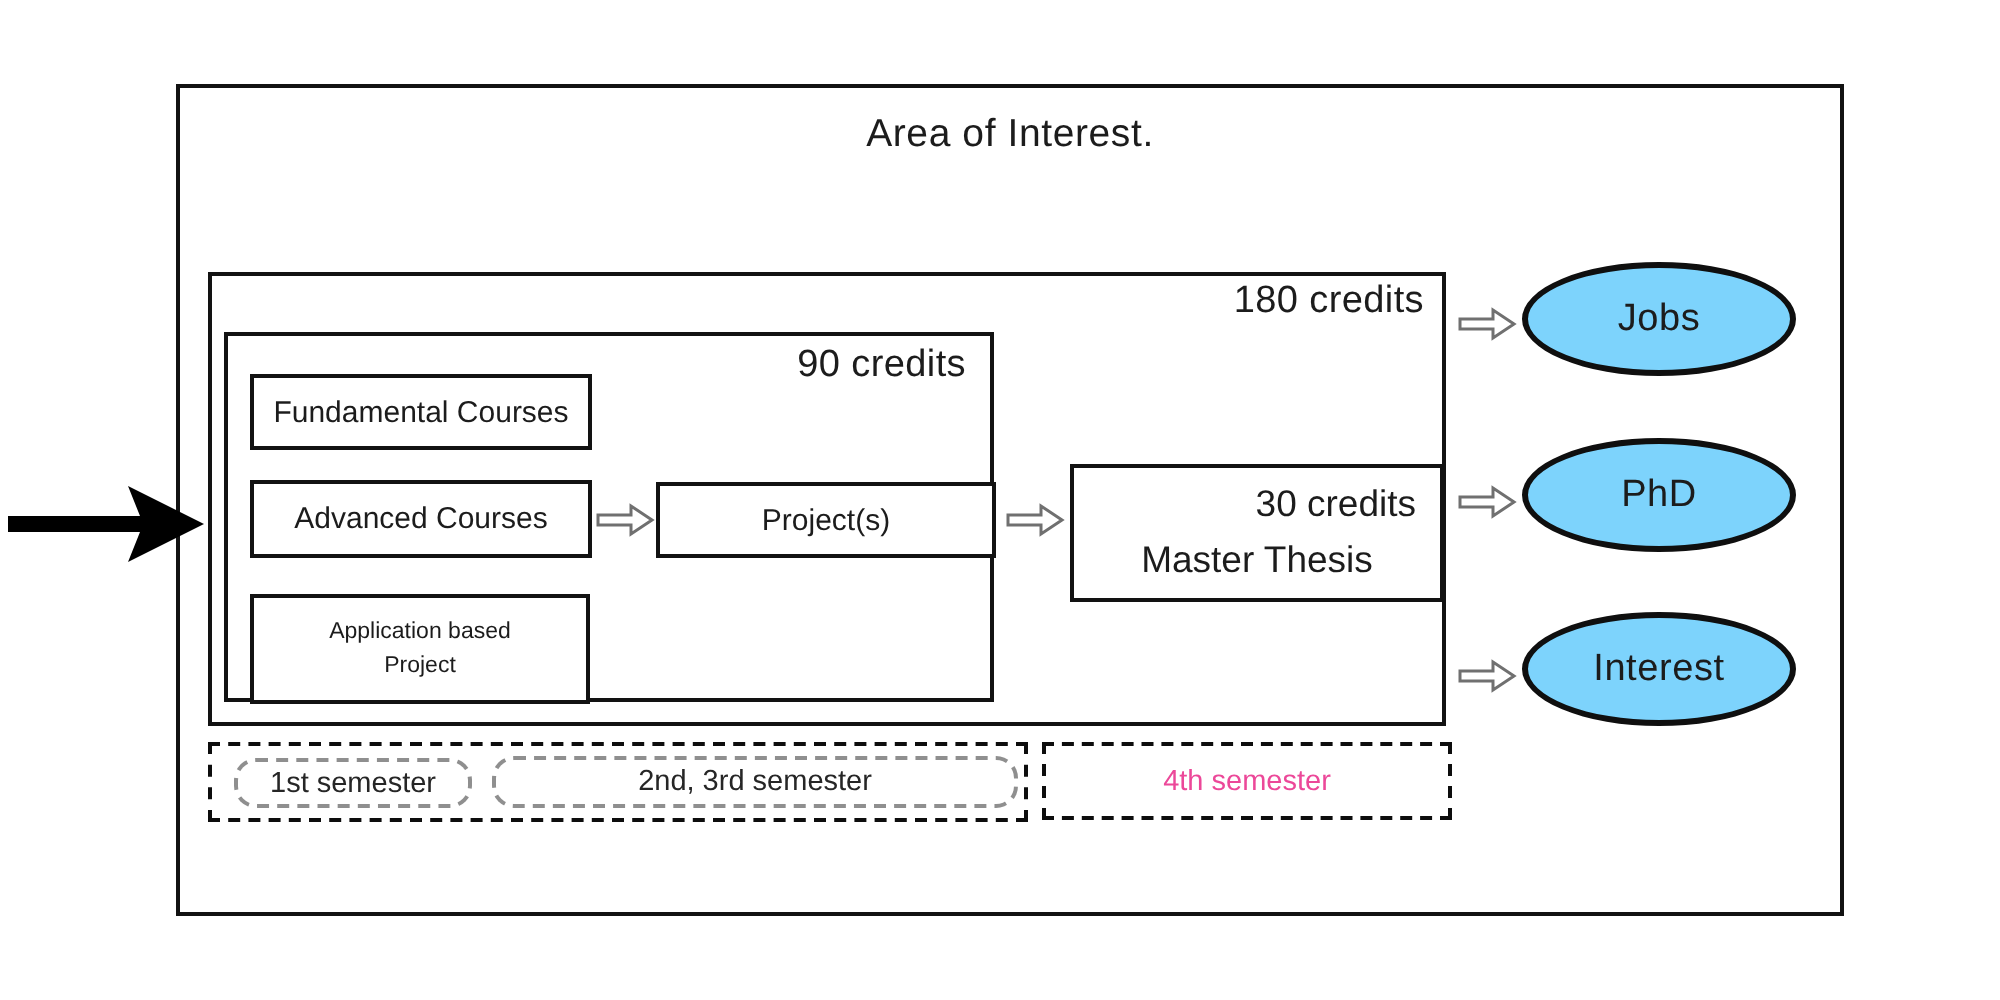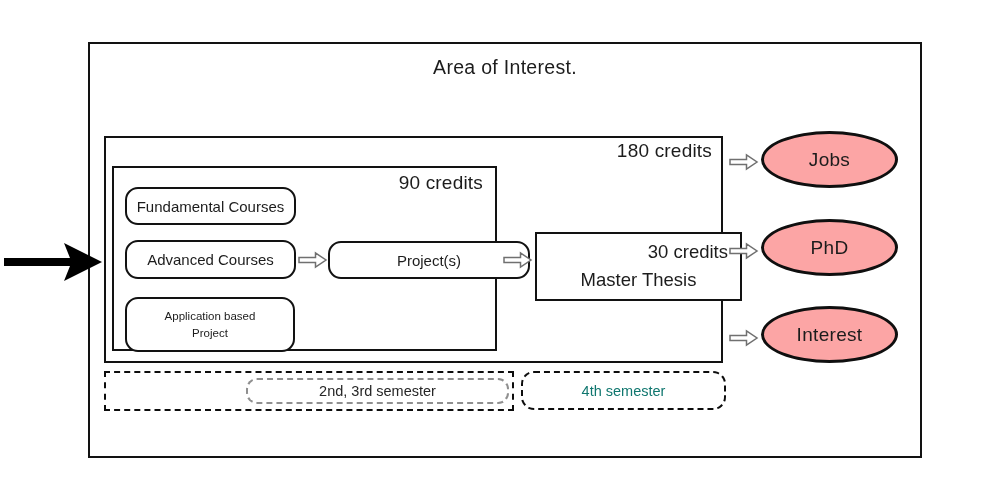--- a/index.html
+++ b/index.html
@@ -5,25 +5,25 @@
   html, body { margin:0; padding:0; background:#ffffff; }
   .canvas {
     position:relative; width:1000px; height:500px; background:#ffffff;
     font-family:Liberation Sans, sans-serif; color:#1c1c1c; overflow:hidden;
   }
   .box {
     position:absolute; box-sizing:border-box; background:#ffffff;
     border:2px solid #121212;
   }
   .label { position:absolute; white-space:nowrap; }
-  .center-text { display:flex; align-items:center; justify-content:center; text-align:center;border-radius:13px; }
+  .center-text { display:flex; align-items:center; justify-content:center; text-align:center; }
   .corner-label { position:absolute; top:2px; right:9px; font-size:19px; letter-spacing:0.2px; }
   .oval {
     position:absolute; width:137px; height:57px; box-sizing:border-box;
-    border:3px solid #0f0f0f; border-radius:50%; background:#fca5a5;
+    border:3px solid #0f0f0f; border-radius:50%; background:#7dd3fc;
     display:flex; align-items:center; justify-content:center;
     font-size:19px; letter-spacing:0.3px;
   }
   .flow-arrow { position:absolute; width:30px; height:20px; }
   .dash-black {
     position:absolute; box-sizing:border-box; background:transparent;
     border:2.5px dashed #0d0d0d;
   }
   .dash-gray {
     position:absolute; box-sizing:border-box; background:transparent;
@@ -58,25 +58,25 @@
 
   <div class="box center-text small-box-text" style="left:125px; top:240px; width:171px; height:39px;">
     <span>Advanced Courses</span>
   </div>
 
   <div class="box center-text app-text" style="left:125px; top:297px; width:170px; height:55px; flex-direction:column;">
     <span>Application based</span>
     <span>Project</span>
   </div>
 
-  <div class="box center-text small-box-text" style="left:328px; top:241px; width:202px; height:38px;">
+  <div class="box center-text small-box-text" style="left:328px; top:241px; width:170px; height:38px;">
     <span>Project(s)</span>
   </div>
 
-  <div class="box" style="left:535px; top:232px; width:207px; height:69px;">
+  <div class="box" style="left:535px; top:232px; width:187px; height:69px;">
     <div class="thesis-credits">30 credits</div>
     <div class="thesis-title">Master Thesis</div>
   </div>
 
   <svg class="flow-arrow" style="left:298px; top:250px;" viewBox="0 0 30 20">
     <polygon points="1,7.5 17.5,7.5 17.5,3 28,10 17.5,17 17.5,12.5 1,12.5" fill="#ffffff" stroke="#707070" stroke-width="1.5"></polygon>
   </svg>
   <svg class="flow-arrow" style="left:503px; top:250px;" viewBox="0 0 30 20">
     <polygon points="1,7.5 17.5,7.5 17.5,3 28,10 17.5,17 17.5,12.5 1,12.5" fill="#ffffff" stroke="#707070" stroke-width="1.5"></polygon>
   </svg>
@@ -98,21 +98,24 @@
   </div>
   <div class="oval" style="left:761px; top:306px;">
     <span>Interest</span>
   </div>
 
   <svg style="position:absolute; left:4px; top:240px; width:100px; height:44px;" viewBox="0 0 100 44">
     <path d="M0,18 L66,18 L60,3 L98,22 L60,41 L66,26 L0,26 Z" fill="#000000"></path>
   </svg>
 
   <div class="dash-black" style="left:104px; top:371px; width:410px; height:40px;"></div>
+  <div class="dash-gray" style="left:117px; top:379px; width:119px; height:25px;">
+    <span>1st semester</span>
+  </div>
   <div class="dash-gray" style="left:246px; top:378px; width:263px; height:26px;">
     <span>2nd, 3rd semester</span>
   </div>
 
-  <div class="dash-black center-text" style="left:521px; top:371px; width:205px; height:39px; font-size:14.5px; color:#0f766e;">
+  <div class="dash-black center-text" style="left:521px; top:371px; width:205px; height:39px; font-size:14.5px; color:#ec4899;">
     <span>4th semester</span>
   </div>
 
 </div>
 
 </body></html>

